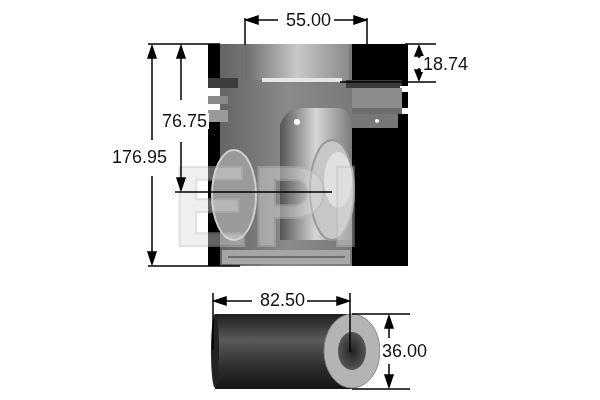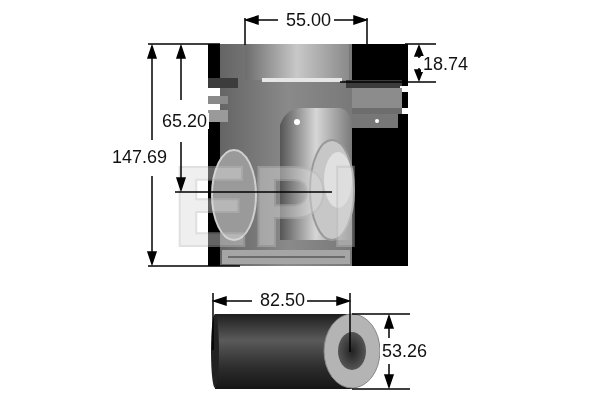--- a/index.html
+++ b/index.html
@@ -136,17 +136,17 @@
       <line x1="352" y1="389" x2="410" y2="389"></line>
       <line x1="389" y1="320" x2="389" y2="338"></line>
       <polygon points="389,316 385,328 393,328"></polygon>
       <line x1="389" y1="364" x2="389" y2="384"></line>
       <polygon points="389,387 385,375 393,375"></polygon>
     </g>
   </svg>
 
   <span class="dim-label" style="left:284px;top:12px;">55.00</span>
   <span class="dim-label" style="left:421px;top:56px;">18.74</span>
-  <span class="dim-label" style="left:160px;top:113px;">65.20</span>
-  <span class="dim-label" style="left:110px;top:149px;">147.69</span>
+  <span class="dim-label" style="left:160px;top:113px;">76.75</span>
+  <span class="dim-label" style="left:110px;top:149px;">176.95</span>
   <span class="dim-label" style="left:258px;top:292px;">82.50</span>
-  <span class="dim-label" style="left:380px;top:343px;">53.26</span>
+  <span class="dim-label" style="left:380px;top:343px;">36.00</span>
 </div>
 
 </body></html>

